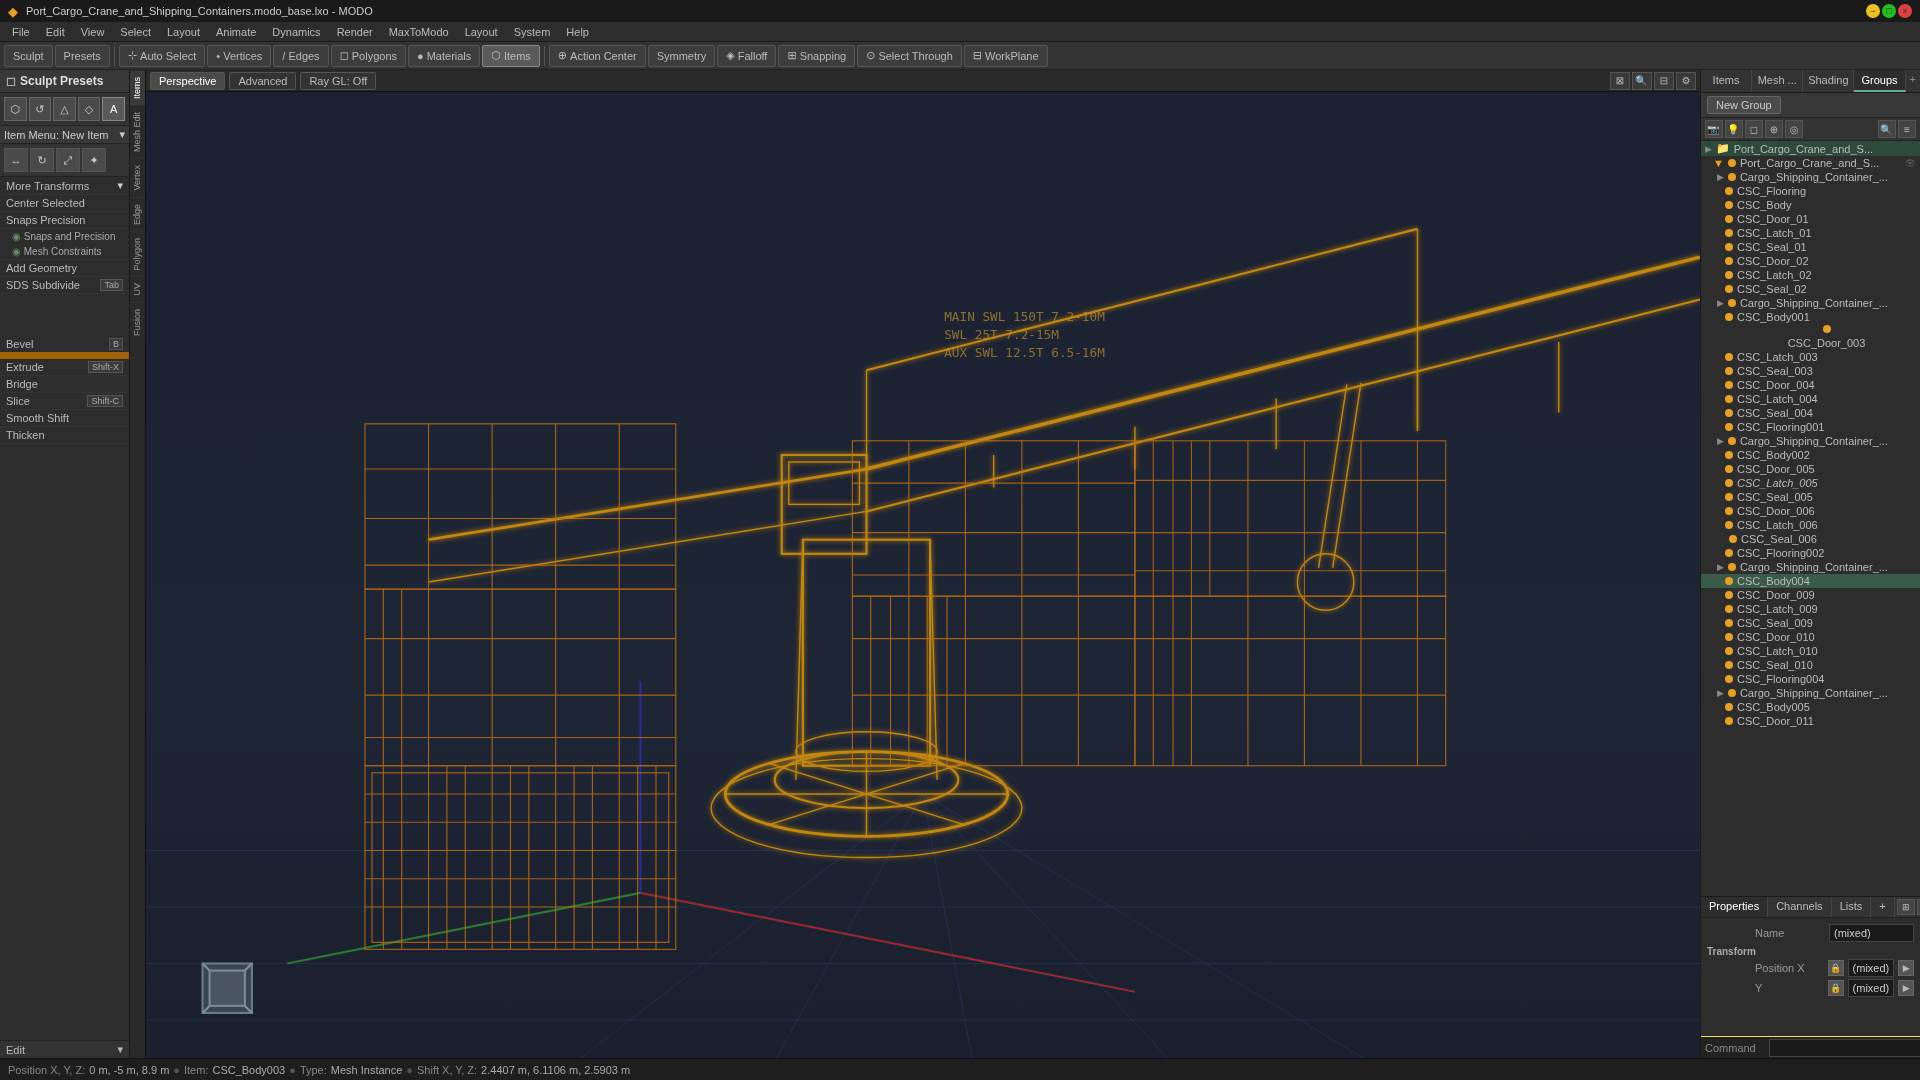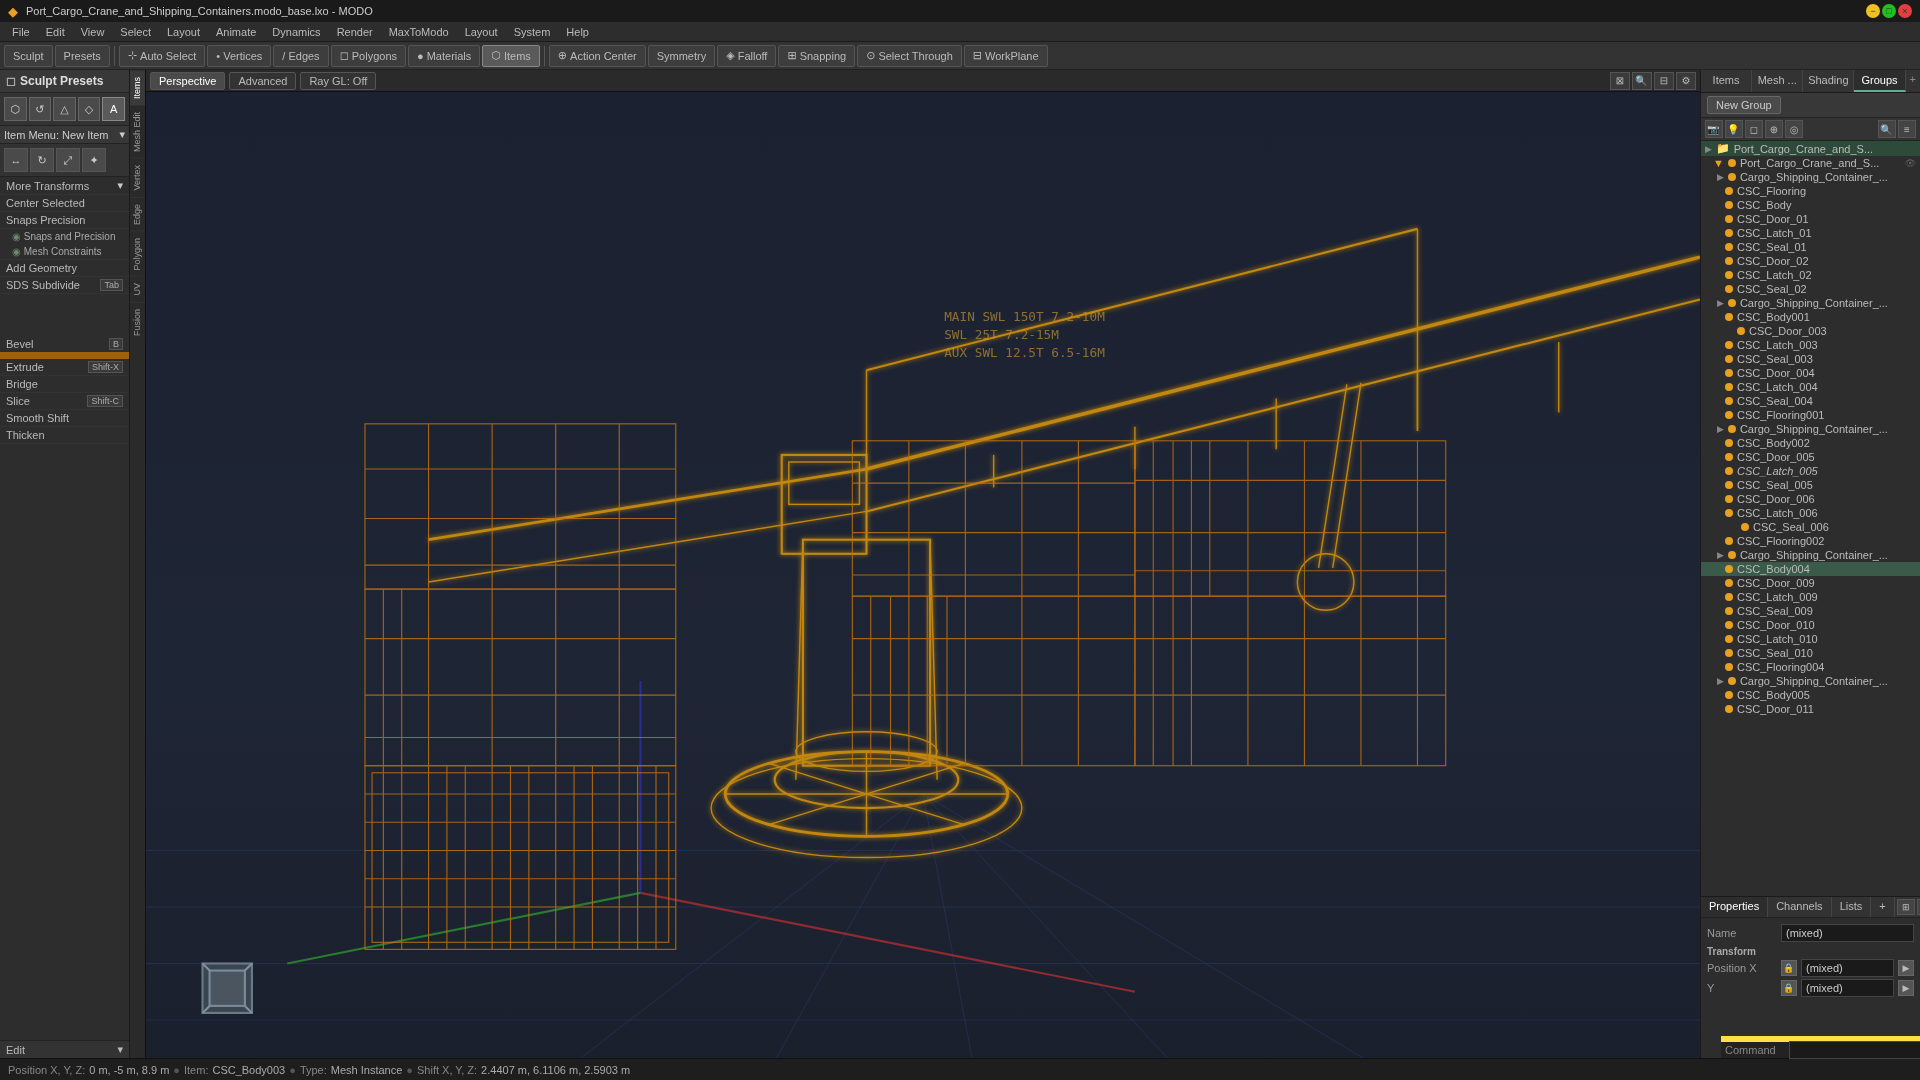--- a/index.html
+++ b/index.html
@@ -59,21 +59,21 @@
     #rp-toolbar { display: flex; align-items: center; padding: 2px 4px; gap: 2px; background: #333; border-bottom: 1px solid #222; }
     .rp-btn { width: 18px; height: 18px; background: #444; border: 1px solid #555; cursor: pointer; display: flex; align-items: center; justify-content: center; font-size: 10px; color: #bbb; }
 
     
     #prop-panel { height: 120px; background: #2d2d2d; border-top: 1px solid #1a1a1a; }
     #prop-tabs { display: flex; background: #333; border-bottom: 1px solid #222; }
     .prop-tab { padding: 3px 8px; color: #bbb; cursor: pointer; font-size: 11px; border-right: 1px solid #444; }
     .prop-tab.active { background: #2d2d2d; color: #fff; }
     .prop-content { padding: 4px 6px; }
     .prop-row { display: flex; align-items: center; gap: 4px; margin: 2px 0; }
-    .prop-label { color: #999; width: 70px; font-size: 11px; }
+    .prop-label { color: #999; width: 70px; font-size: 11px; margin-left: 48px; }
     .prop-value { flex: 1; background: #1a1a1a; border: 1px solid #444; color: #ccc; padding: 1px 4px; font-size: 11px; height: 18px; display: flex; align-items: center; }
     .prop-btn { width: 16px; height: 16px; background: #555; border: 1px solid #666; color: #bbb; cursor: pointer; display: flex; align-items: center; justify-content: center; font-size: 9px; }
 
     
     #cmdbar { background: #222; height: 22px; display: flex; align-items: center; padding: 0 4px; border-top: 1px solid #111; }
     #cmdbar-label { color: #888; font-size: 11px; margin-right: 4px; }
     #cmdbar-input { flex: 1; background: #1a1a1a; border: 1px solid #444; color: #ccc; padding: 2px 4px; font-size: 11px; height: 18px; }
 
     
     #statusbar { background: #1e1e1e; height: 22px; display: flex; align-items: center; padding: 0 8px; border-top: 1px solid #111; font-size: 11px; color: #888; gap: 8px; }
@@ -569,21 +569,21 @@
 
       <div class="tree-item" style="padding-left:16px;">
         <span style="color:#888;font-size:9px;">▶</span>
         <span class="dot orange"></span>
         <span class="tree-item-label">Cargo_Shipping_Container_...</span>
       </div>
       <div class="tree-item" style="padding-left:24px;">
         <span class="dot orange"></span>
         <span class="tree-item-label">CSC_Body001</span>
       </div>
-      <div class="tree-item" style="padding-left:36px;">
+      <div class="tree-item" style="padding-left:36px;flex-direction:column;">
         <span class="dot orange"></span>
         <span class="tree-item-label">CSC_Door_003</span>
       </div>
       <div class="tree-item" style="padding-left:24px;">
         <span class="dot orange"></span>
         <span class="tree-item-label">CSC_Latch_003</span>
       </div>
       <div class="tree-item" style="padding-left:24px;">
         <span class="dot orange"></span>
         <span class="tree-item-label">CSC_Seal_003</span>
@@ -627,21 +627,21 @@
         <span class="tree-item-label">CSC_Seal_005</span>
       </div>
       <div class="tree-item" style="padding-left:24px;">
         <span class="dot orange"></span>
         <span class="tree-item-label">CSC_Door_006</span>
       </div>
       <div class="tree-item" style="padding-left:24px;">
         <span class="dot orange"></span>
         <span class="tree-item-label">CSC_Latch_006</span>
       </div>
-      <div class="tree-item" style="padding-left:40px;">
+      <div class="tree-item" style="padding-left:28px;">
         <span class="dot orange"></span>
         <span class="tree-item-label">CSC_Seal_006</span>
       </div>
       <div class="tree-item" style="padding-left:24px;">
         <span class="dot orange"></span>
         <span class="tree-item-label">CSC_Flooring002</span>
       </div>
 
       <div class="tree-item" style="padding-left:16px;">
         <span style="color:#888;font-size:9px;">▶</span>
@@ -728,21 +728,21 @@
 
         <div class="prop-row">
           <span class="prop-label">Y</span>
           <button class="prop-btn">🔒</button>
           <div class="prop-value" style="cursor:text;">(mixed)</div>
           <button class="prop-btn">▶</button>
         </div>
       </div>
     </div>
 
-    <div id="cmdbar" style="background:#222; height:22px; display:flex; align-items:center; padding:0 4px; border-top:6px solid #fde047;margin-left:20px;">
+    <div id="cmdbar" style="background:#222; height:22px; display:flex; align-items:center; padding:0 4px; border-top:1px solid #fde047;">
       <span id="cmdbar-label" style="color:#888; font-size:11px; margin-right:4px; min-width:60px;">Command</span>
       <input id="cmdbar-input" style="flex: 1 1 0%; background: rgb(26, 26, 26); border: 1px solid rgb(68, 68, 68); color: rgb(204, 204, 204); padding: 2px 4px; font-size: 11px; height: 18px;">
     </div>
   </div>
 </div>
 
 <div id="statusbar" style="background:#1e1e1e; height:22px; display:flex; align-items:center; padding:0 8px; border-top:1px solid #111; font-size:11px; color:#888; gap:4px;">
   <span>Position X, Y, Z:</span>
   <span style="color:#aaa;">0 m, -5 m, 8.9 m</span>
   <span style="color:#555;">●</span>

